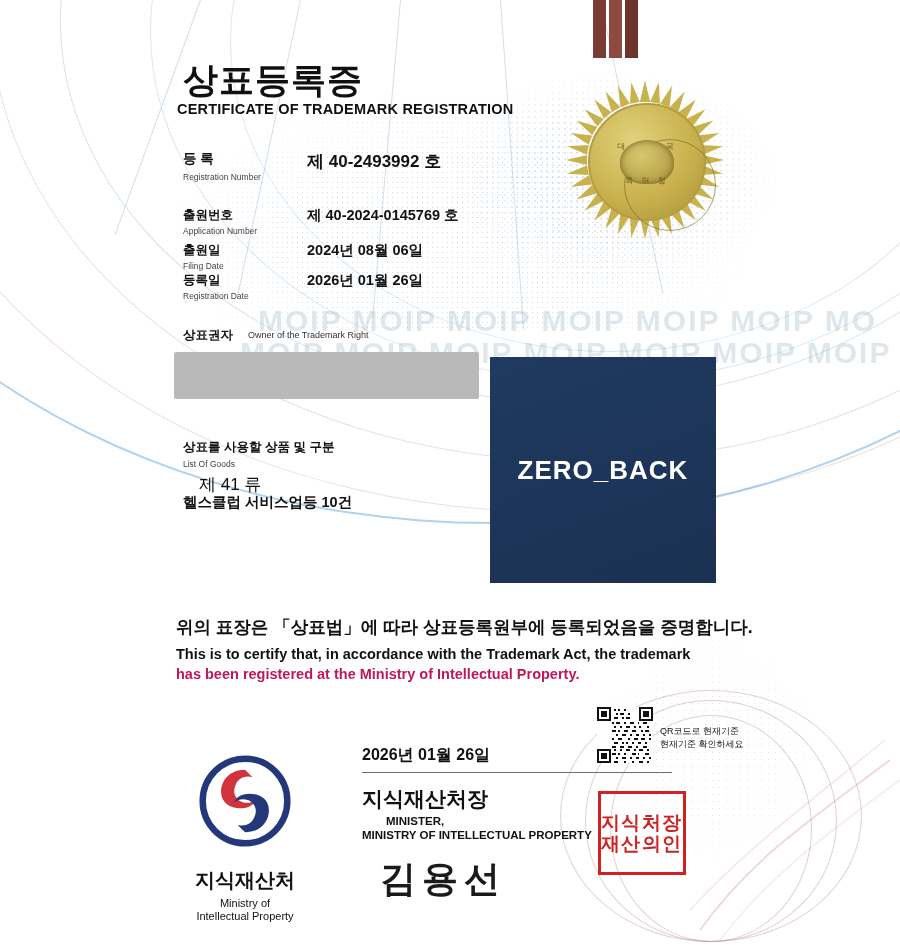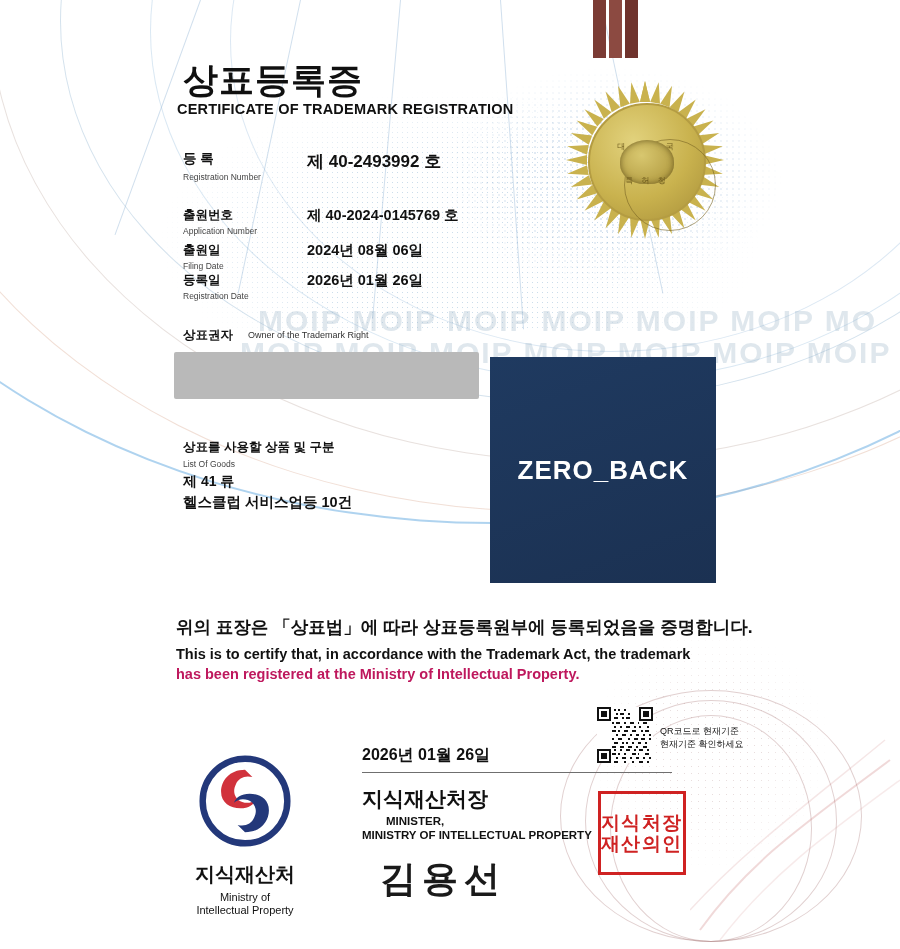--- a/index.html
+++ b/index.html
@@ -216,23 +216,23 @@
     color: #111;
   }
   .goods-label-en {
     position: absolute;
     left: 183px; top: 459px;
     font-size: 8.5px;
     color: #444;
   }
   .goods-class {
     position: absolute;
-    left: 183px; top: 473px;
-    font-size: 14px;
-    font-weight: 700;
+    left: 199px; top: 473px;
+    font-size: 17px;
+    font-weight: 400;
   }
   .goods-desc {
     position: absolute;
     left: 183px; top: 493px;
     font-size: 14.5px;
     font-weight: 700;
   }
 
   
   .mark-box {
@@ -328,21 +328,21 @@
     width: 130px;
     text-align: center;
   }
   .logo-mark {
     width: 92px; height: 92px;
     margin: 0 auto;
   }
   .logo-kr {
     font-size: 20px;
     font-weight: 700;
-    margin-top: 10px;
+    margin-top: 16px;
     color: #111;
   }
   .logo-en {
     font-size: 11px;
     line-height: 13px;
     margin-top: 3px;
     color: #111;
   }
 
   

